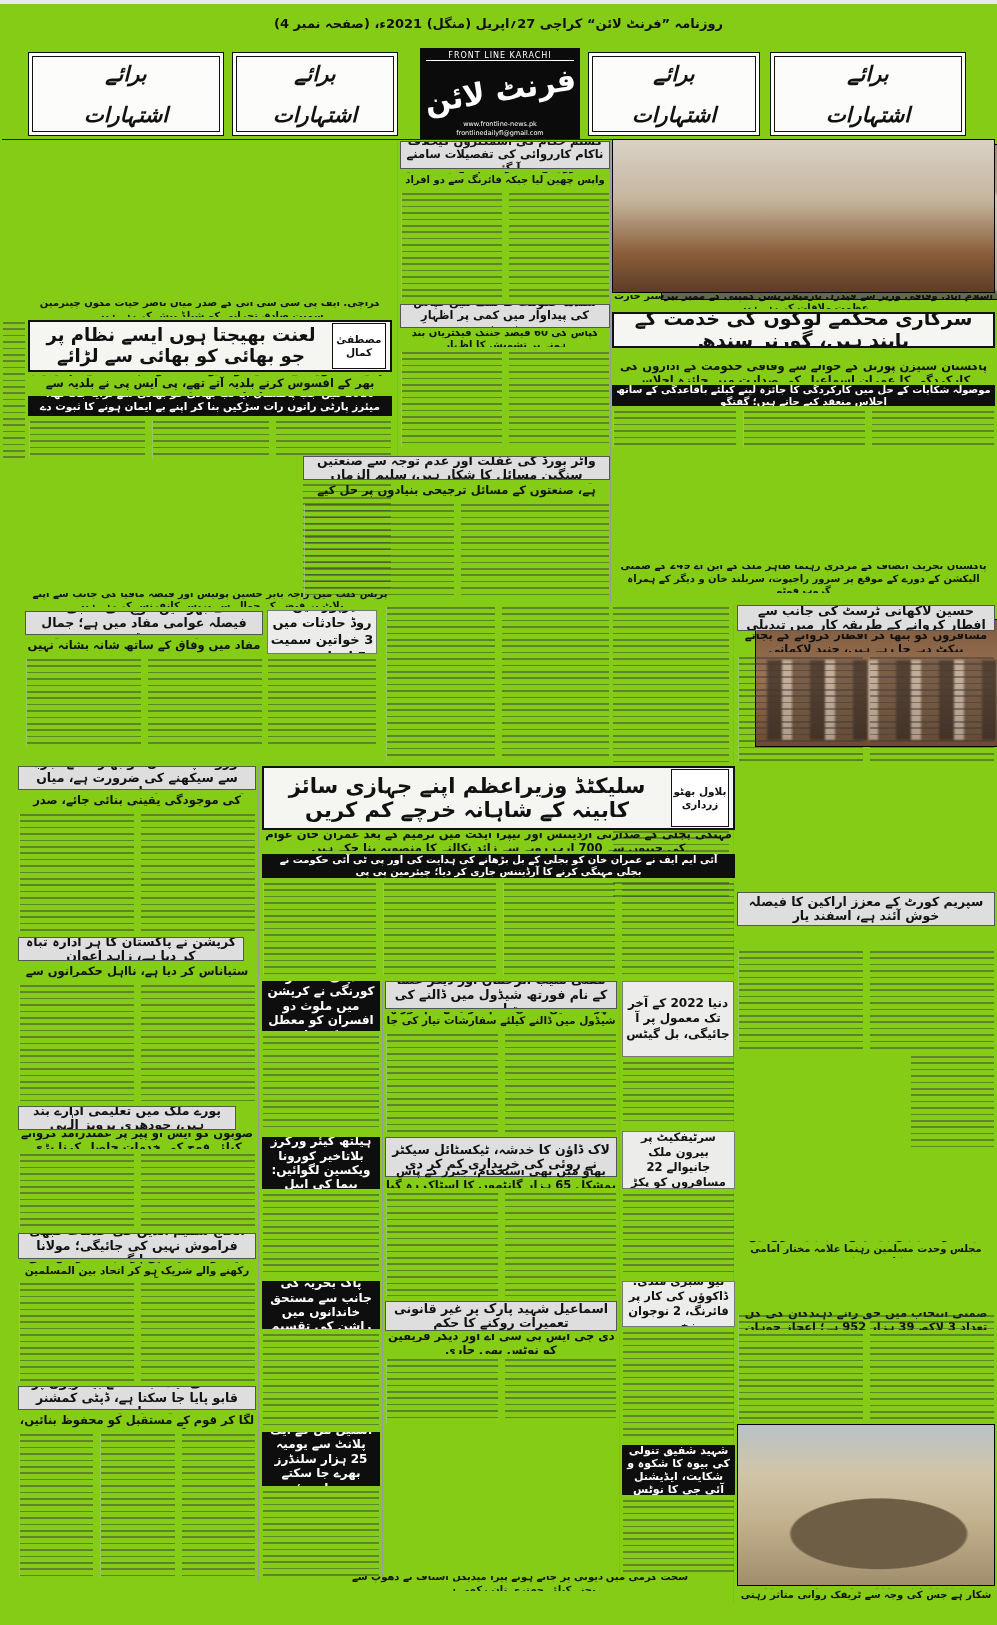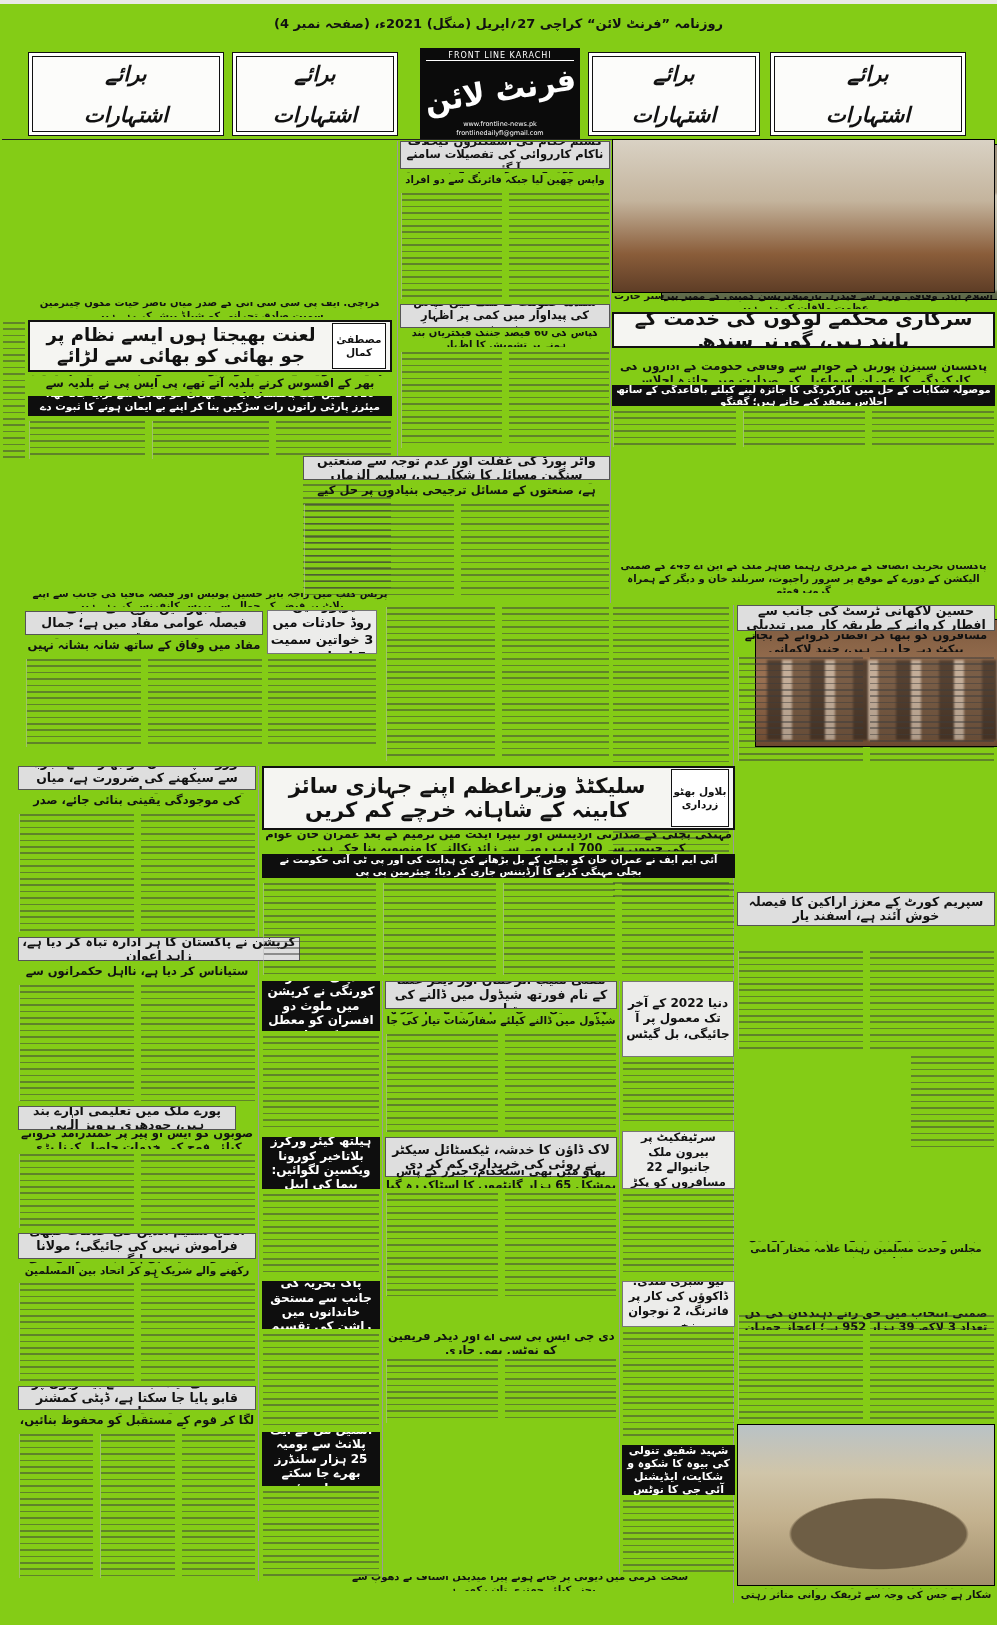--- a/index.html
+++ b/index.html
@@ -116,21 +116,21 @@
       <div class="bcol"></div>
     </div>
 
   <div class="abs h-gray" style="left:18px;top:762px;width:238px;height:24px">کورونا، پاکستان کو بھارت کے تجربہ سے سیکھنے کی ضرورت ہے، میاں زاہد</div>
   <div class="abs sub" style="left:18px;top:789px;width:238px;height:16px">ویکسین کے حصول کا عمل تیز، آکسیجن کی موجودگی یقینی بنائی جائے، صدر کراچی انڈسٹریل الائنس</div>
   <div class="abs body-sim" style="left:18px;top:808px;width:238px;height:122px">
       <div class="bcol"></div>
       <div class="bcol"></div>
     </div>
 
-  <div class="abs h-gray" style="left:18px;top:933px;width:282px;height:24px">کرپشن نے پاکستان کا ہر ادارہ تباہ کر دیا ہے، زاہد اعوان</div>
+  <div class="abs h-gray" style="left:18px;top:933px;width:226px;height:24px">کرپشن نے پاکستان کا ہر ادارہ تباہ کر دیا ہے، زاہد اعوان</div>
   <div class="abs sub" style="left:18px;top:960px;width:238px;height:16px">تبدیلی سرکار نے پاکستان کے نام پر ملک کا ستیاناس کر دیا ہے، نااہل حکمرانوں سے عوام کو کوئی توقع نہیں ہے</div>
   <div class="abs body-sim" style="left:18px;top:979px;width:238px;height:120px">
       <div class="bcol"></div>
       <div class="bcol"></div>
     </div>
 
   <div class="abs h-gray" style="left:18px;top:1102px;width:218px;height:24px">پورے ملک میں تعلیمی ادارے بند ہیں، چودھری پرویز الٰہی</div>
   <div class="abs sub" style="left:18px;top:1129px;width:238px;height:16px">صوبوں کو ایس او پیز پر عملدرآمد کروانے کیلئے فوج کی خدمات حاصل کرنا پڑی</div>
   <div class="abs body-sim" style="left:18px;top:1148px;width:238px;height:78px">
       <div class="bcol"></div>
@@ -260,20 +260,21 @@
       <div class="bcol"></div>
     </div>
 
   <div class="abs h-gray" style="left:385px;top:1133px;width:232px;height:40px">لاک ڈاؤن کا خدشہ، ٹیکسٹائل سیکٹر نے روئی کی خریداری کم کر دی</div>
   <div class="abs sub" style="left:385px;top:1166px;width:232px;height:18px">بھاؤ میں بھی استحکام، جنرز کے پاس بمشکل 65 ہزار گانٹھوں کا اسٹاک رہ گیا</div>
   <div class="abs body-sim" style="left:385px;top:1187px;width:232px;height:107px">
       <div class="bcol"></div>
       <div class="bcol"></div>
     </div>
 
+  <div class="abs h-gray" style="left:385px;top:1297px;width:232px;height:30px">اسماعیل شہید پارک پر غیر قانونی تعمیرات روکنے کا حکم</div>
   <div class="abs sub" style="left:385px;top:1330px;width:232px;height:20px">ڈی جی ایس بی سی اے اور دیگر فریقین کو نوٹس بھی جاری</div>
   <div class="abs body-sim" style="left:385px;top:1353px;width:232px;height:68px">
       <div class="bcol"></div>
       <div class="bcol"></div>
     </div>
 
   <div class="abs cap" style="left:340px;top:1572px;width:360px;height:15px">سخت گرمی میں ڈیوٹی پر جاتے ہوئے پیرا میڈیکل اسٹاف نے دھوپ سے بچنے کیلئے چھتری تان رکھی ہے</div>
 
   <div class="abs h-boldbox" style="left:622px;top:977px;width:112px;height:76px;font-size:12px">دنیا 2022 کے آخر تک معمول پر آ جائیگی، بل گیٹس</div>
   <div class="abs body-sim" style="left:622px;top:1056px;width:113px;height:68px">

